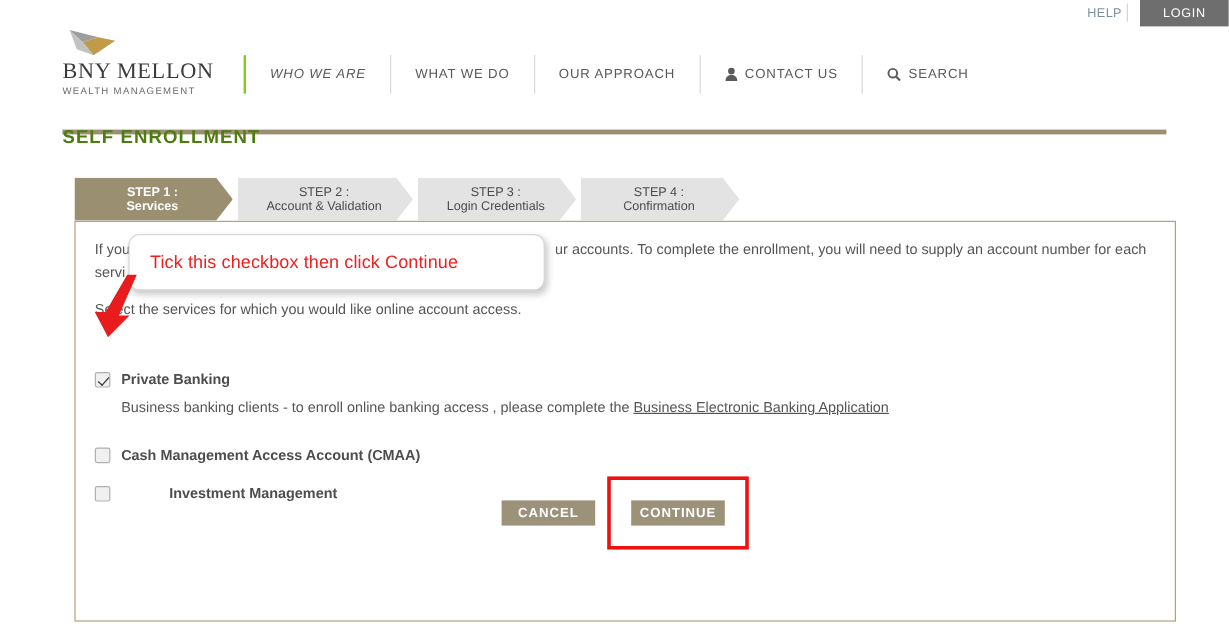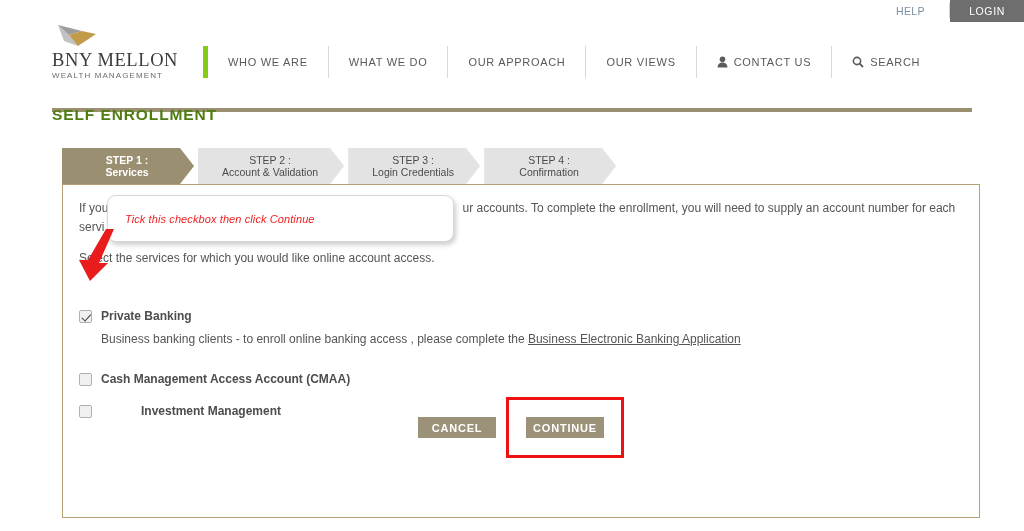--- a/index.html
+++ b/index.html
@@ -24,36 +24,37 @@
     height: 22px;
     display: flex;
     align-items: stretch;
   }
   .help-link {
     font-size: 10.5px;
     color: #7b8fa3;
     letter-spacing: 0.4px;
     display: flex;
     align-items: center;
-    padding: 0 24px 0 0;
+    padding: 0 4px 0 0;
     text-decoration: none;
     border-right: 1px solid #d4d4d4;
     height: 15px;
     margin-top: 3px;
   }
   .login-button {
     background: #6e6e6e;
     color: #ffffff;
     font-size: 10.5px;
     letter-spacing: 0.6px;
     display: flex;
     align-items: center;
     justify-content: center;
     width: 74px;
     height: 22px;
+    margin-left: 10px;
   }
 
   
   .header {
     position: absolute;
     top: 22px;
     left: 0;
     width: 1020px;
     height: 60px;
   }
@@ -99,21 +100,21 @@
     font-size: 11px;
     color: #595959;
     letter-spacing: 0.7px;
     border-left: 1px solid #d9d9d9;
     padding: 0 20px;
     height: 32px;
     box-sizing: border-box;
     white-space: nowrap;
     text-decoration: none;
   }
-  .nav-item:first-child { border-left: 5px solid #84cc16; }
+  .nav-item:first-child { border-left: 2px solid #84cc16; font-style: italic; }
   .nav-icon { margin-right: 6px; display: inline-flex; align-items: center; }
 
   .header-rule {
     position: absolute;
     top: 86px;
     left: 52px;
     width: 920px;
     height: 4px;
     background: #9b8f72;
   }
@@ -283,25 +284,24 @@
     border: 1px solid #d8d8d8;
     border-radius: 9px;
     box-shadow: 2px 3px 5px rgba(0,0,0,0.20);
     display: flex;
     align-items: center;
     z-index: 30;
     box-sizing: border-box;
   }
   .callout-text {
     color: #f02020;
-    font-size: 11px;
+    font-size: 15px;
     padding-left: 17px;
     letter-spacing: 0.1px;
     white-space: nowrap;
-    font-style: italic;
   }
   .arrow-svg {
     position: absolute;
     left: 73px;
     top: 227px;
     z-index: 31;
     pointer-events: none;
   }
 </style>
 </head>
@@ -328,23 +328,20 @@
 
   <div class="main-nav">
     <a class="nav-item">
       <span>WHO WE ARE</span>
     </a>
     <a class="nav-item">
       <span>WHAT WE DO</span>
     </a>
     <a class="nav-item">
       <span>OUR APPROACH</span>
-    </a>
-    <a class="nav-item">
-      <span>OUR VIEWS</span>
     </a>
     <a class="nav-item">
       <span class="nav-icon">
         <svg width="11" height="12" viewBox="0 0 11 12">
           <circle cx="5.5" cy="3.2" r="2.8" fill="#5b5b5b"></circle>
           <path d="M0.6 11.6 C0.6 8.2 2.8 6.6 5.5 6.6 C8.2 6.6 10.4 8.2 10.4 11.6 Z" fill="#5b5b5b"></path>
         </svg>
       </span>
       <span>CONTACT US</span>
     </a>

